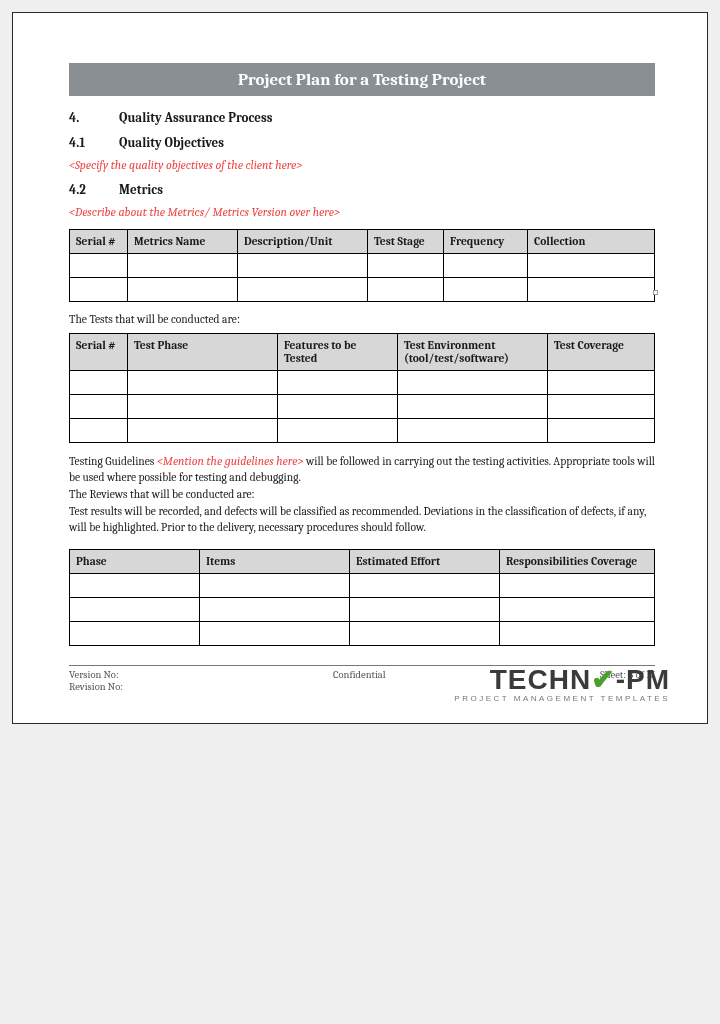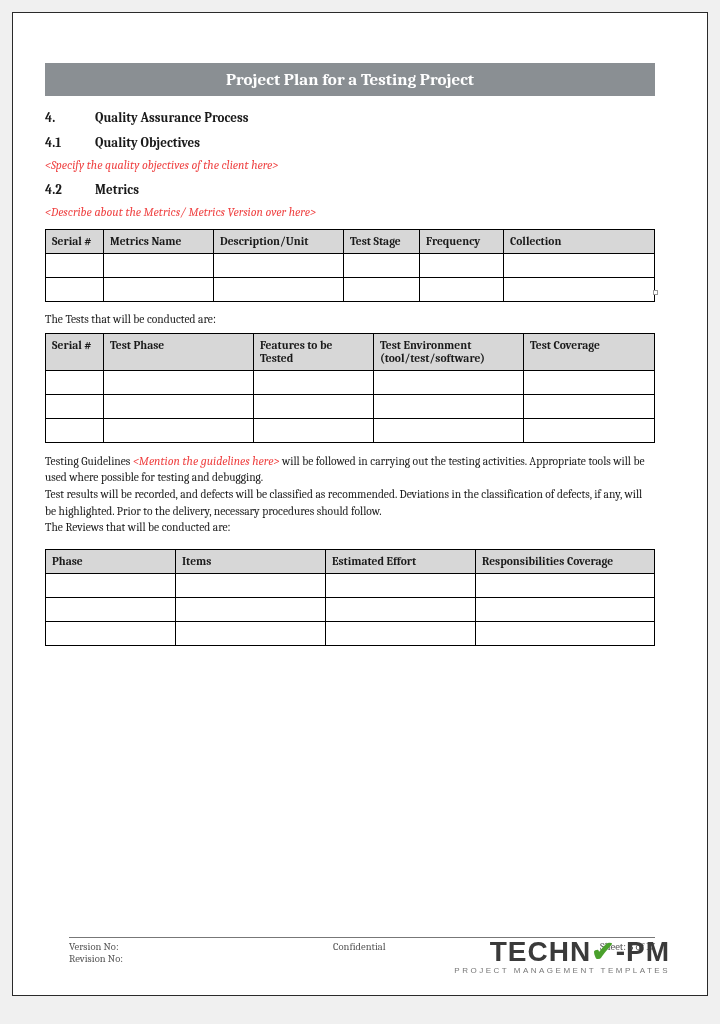--- a/index.html
+++ b/index.html
@@ -5,24 +5,24 @@
   * { box-sizing: border-box; margin: 0; padding: 0; }
   body {
     background: #f0f0f0;
     font-family: Cambria, Georgia, serif;
     display: flex;
     justify-content: center;
     padding: 12px;
   }
   .page {
     width: 696px;
-    height: 984px;
+    height: 712px;
     background: #fff;
     border: 1px solid #2a2a2a;
-    padding: 50px 52px 30px 32px;
+    padding: 50px 52px 30px 56px;
     position: relative;
     color: #1a1a1a;
   }
   .title-bar {
     background: #8a8f93;
     color: #fff;
     text-align: center;
     font-weight: bold;
     font-size: 17px;
     padding: 7px 0;
@@ -205,23 +205,23 @@
           <td></td>
           <td></td>
         </tr>
   </tbody>
     </table>
 
   <div class="body-text">
     <span>Testing Guidelines </span><span class="placeholder" style="margin:0;">&lt;Mention the guidelines here&gt;</span><span> will be followed in carrying out the testing activities. Appropriate tools will be used where possible for testing and debugging.</span>
   </div>
 
+  <div class="body-text">The Reviews that will be conducted are:</div>
+
   <div class="body-text">Test results will be recorded, and defects will be classified as recommended. Deviations in the classification of defects, if any, will be highlighted. Prior to the delivery, necessary procedures should follow.</div>
-
-  <div class="body-text">The Reviews that will be conducted are:</div>
 
   <table class="table3" style="margin-top:12px;">
     <tbody>
         <tr>
       <th>Phase</th>
       <th>Items</th>
       <th>Estimated Effort</th>
       <th>Responsibilities Coverage</th>
     </tr>
     <tr>

